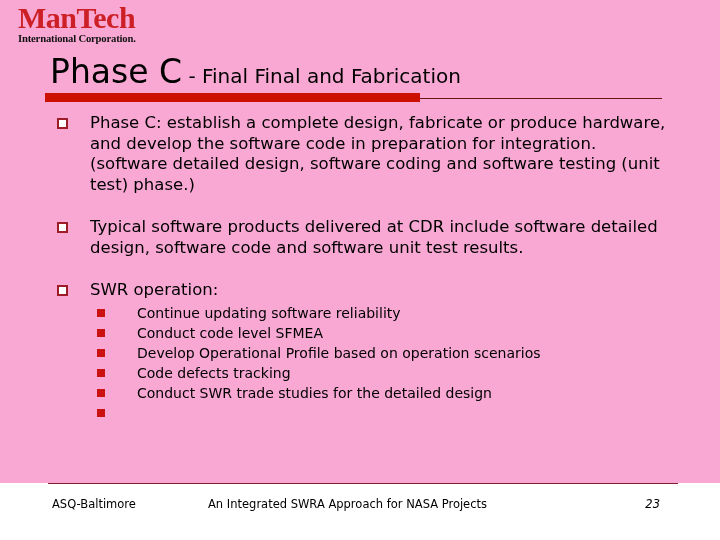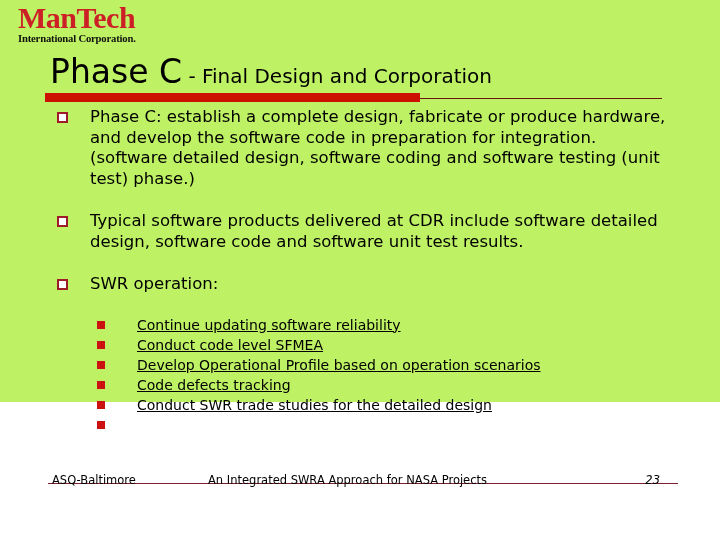--- a/index.html
+++ b/index.html
@@ -13,22 +13,22 @@
     overflow: hidden;
     font-family: "DejaVu Sans", sans-serif;
     color: #000000;
     position: relative;
   }
 
   .slide {
     position: absolute;
     left: 0; top: 0;
     width: 720px;
-    height: 402px;
-    background: #bef264;
+    height: 483px;
+    background: #f9a8d4;
   }
 
   
   .mantech-logo {
     position: absolute;
     left: 18px;
     top: 4px;
     width: 200px;
     height: 44px;
     line-height: 1;
@@ -104,21 +104,21 @@
     top: 93px;
     width: 375px;
     height: 9px;
     background: #cc1100;
   }
 
   
   .body-area {
     position: absolute;
     left: 45px;
-    top: 107px;
+    top: 113px;
     width: 630px;
   }
 
   .bullet-l1 {
     position: relative;
     padding-left: 45px;
     margin-bottom: 22px;
     font-family: "DejaVu Sans", sans-serif;
     font-size: 16.5px;
     line-height: 20.5px;
@@ -129,24 +129,23 @@
     left: 12px;
     top: 5px;
     width: 7px;
     height: 7px;
     border: 2px solid #9e1b28;
     background: #ffffff;
     box-sizing: content-box;
   }
 
   .sub-list {
-    margin: 20px 0 0 0;
+    margin: 2px 0 0 0;
     padding: 0;
     list-style: none;
-    text-decoration: underline;
   }
   .bullet-l2 {
     position: relative;
     padding-left: 47px;
     font-family: "DejaVu Sans", sans-serif;
     font-size: 14px;
     line-height: 20px;
     color: #000000;
   }
   .bullet-l2 .marker-fill {
@@ -163,21 +162,21 @@
     position: absolute;
     left: 48px;
     top: 483px;
     width: 630px;
     height: 1px;
     background: #7d1f2e;
   }
   .footer {
     position: absolute;
     left: 48px;
-    top: 473px;
+    top: 497px;
     width: 632px;
     height: 18px;
     font-family: "DejaVu Sans", sans-serif;
     font-size: 11.5px;
     color: #000000;
   }
   .footer-left {
     position: absolute;
     left: 4px;
     top: 0;
@@ -202,21 +201,21 @@
 
 <div class="slide">
 
   <div class="mantech-logo">
     <span class="mantech-word">ManTech</span>
     <span class="mantech-sub">International Corporation.</span>
   </div>
 
 
   <div class="title-block">
-    <span class="title-main">Phase C</span><span class="title-sub"> - Final Design and Corporation</span>
+    <span class="title-main">Phase C</span><span class="title-sub"> - Final Final and Fabrication</span>
   </div>
   <div class="title-rule-thin"></div>
   <div class="title-rule-thick"></div>
 
   <div class="body-area">
 
     <div class="bullet-l1">
       <span class="marker-sq"></span>
       <span>Phase C: establish a complete design, fabricate or produce hardware, and develop the software code in preparation for integration.  (software detailed design, software coding and software testing (unit test) phase.)</span>
     </div>

